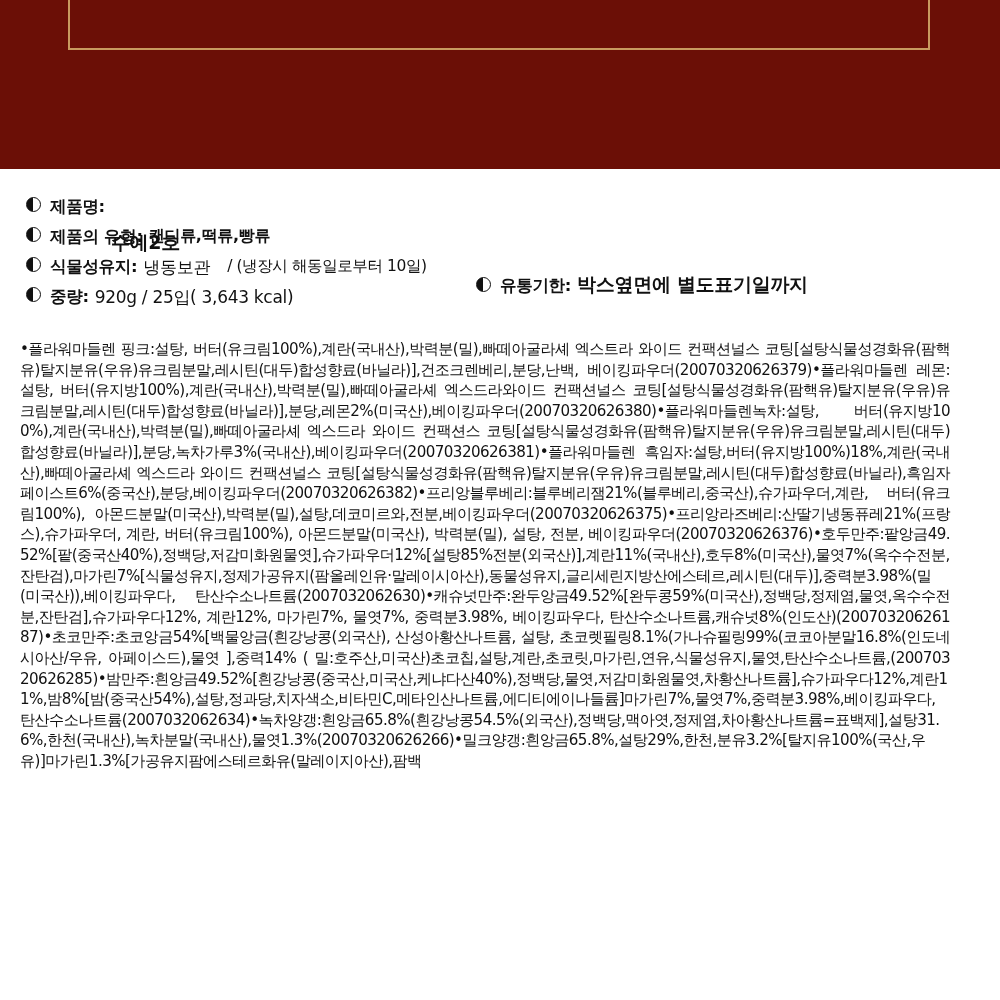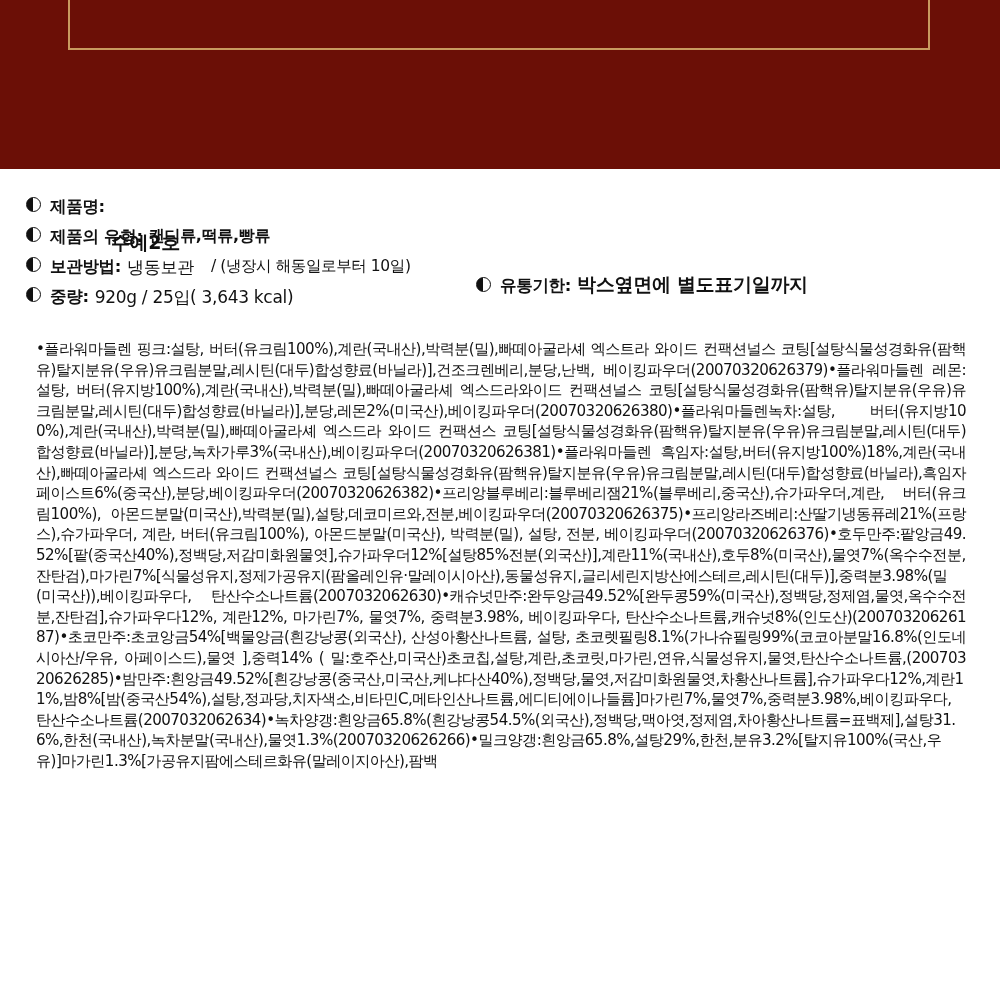--- a/index.html
+++ b/index.html
@@ -102,21 +102,21 @@
     left: 476px;
     top: 12px;
     display: flex;
     align-items: baseline;
     white-space: nowrap;
   }
   
   .ingredients {
     position: absolute;
     top: 339px;
-    left: 36px;
+    left: 20px;
     width: 930px;
     font-size: 15.1px;
     line-height: 20.6px;
     color: #111;
     text-align: justify;
     letter-spacing: -0.55px;
     word-break: break-all;
   }
 </style>
 </head>
@@ -143,21 +143,21 @@
 
       <span class="col2">
         <span class="bullet"></span>
         <span class="lbl">유통기한:</span>
         <span class="val big">박스옆면에 별도표기일까지</span>
       </span>
     </div>
 
     <div class="info-row">
       <span class="bullet"></span>
-      <span class="lbl">보관방법:</span>
+      <span class="lbl">식물성유지:</span>
       <span class="val mid">냉동보관</span>
       <span class="sub">/ (냉장시 해동일로부터 10일)</span>
     </div>
 
     <div class="info-row">
       <span class="bullet"></span>
       <span class="lbl">중량:</span>
       <span class="val mid">920g / 25입(  3,643  kcal)</span>
     </div>
 

